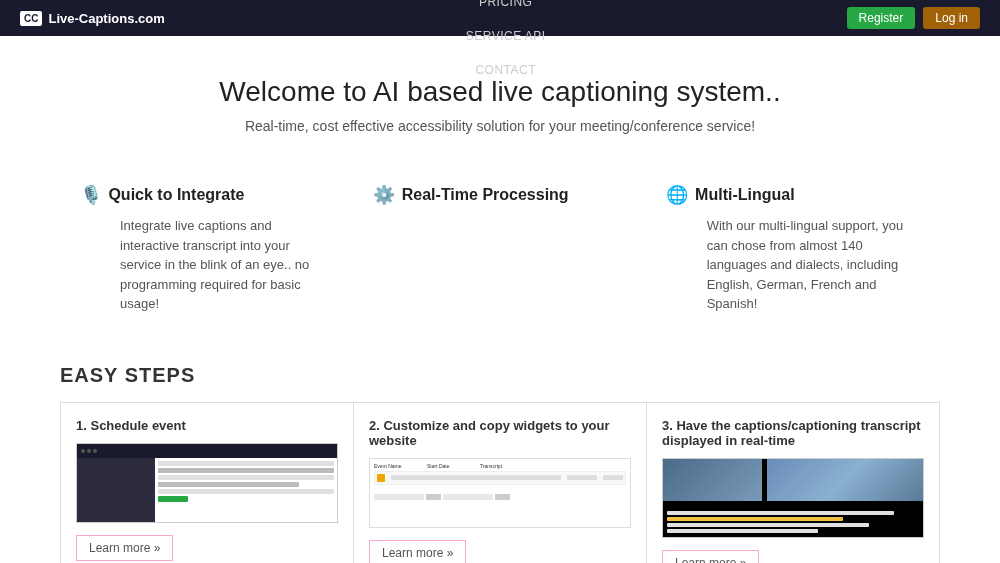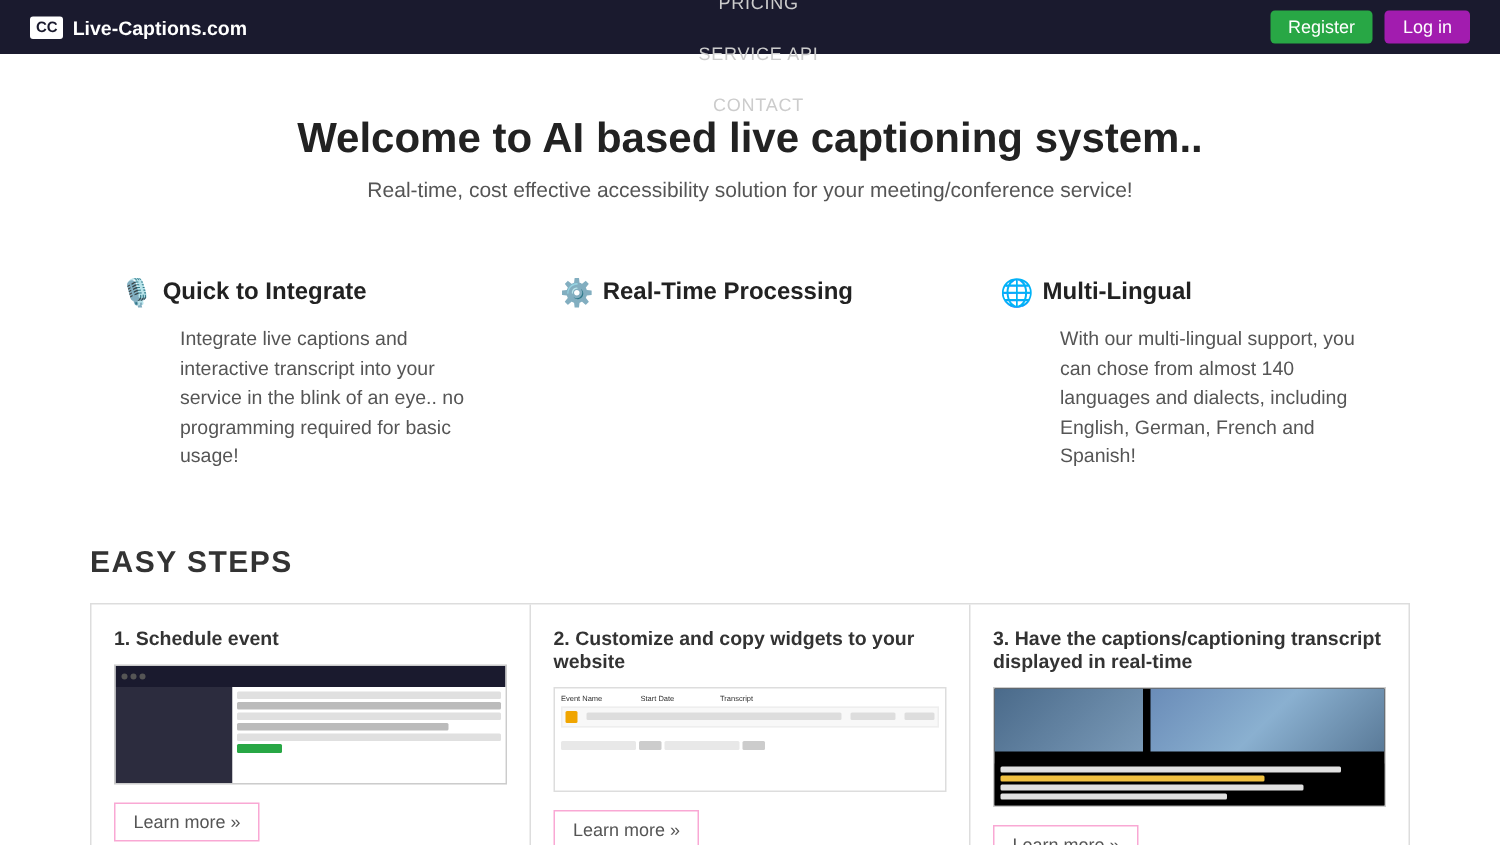--- a/index.html
+++ b/index.html
@@ -53,37 +53,37 @@
       background: #28a745;
       color: #fff;
       border: none;
       padding: 4px 12px;
       border-radius: 3px;
       font-size: 12px;
       cursor: pointer;
       text-align: center;
     }
     .btn-login {
-      background: #a21caf;
+      background: #a16207;
       color: #fff;
       border: none;
       padding: 4px 12px;
       border-radius: 3px;
       font-size: 12px;
       cursor: pointer;
     }
 
     
     .hero {
       text-align: center;
       padding: 40px 20px 20px;
     }
     .hero h1 {
       font-size: 28px;
-      font-weight: bold;
+      font-weight: normal;
       color: #222;
       margin-bottom: 10px;
     }
     .hero p {
       font-size: 14px;
       color: #555;
     }
 
     
     .features {

